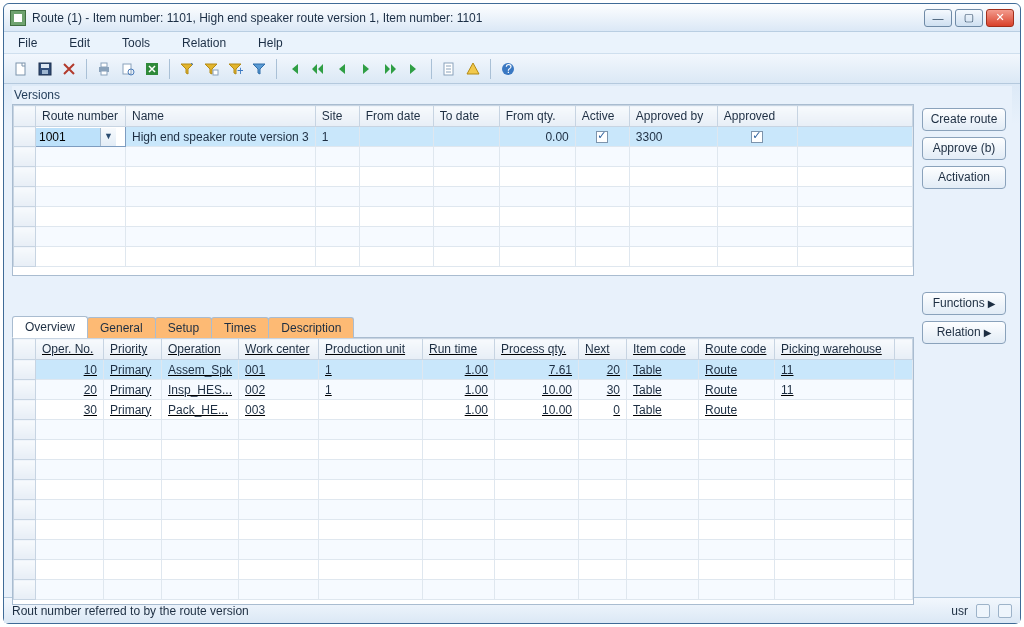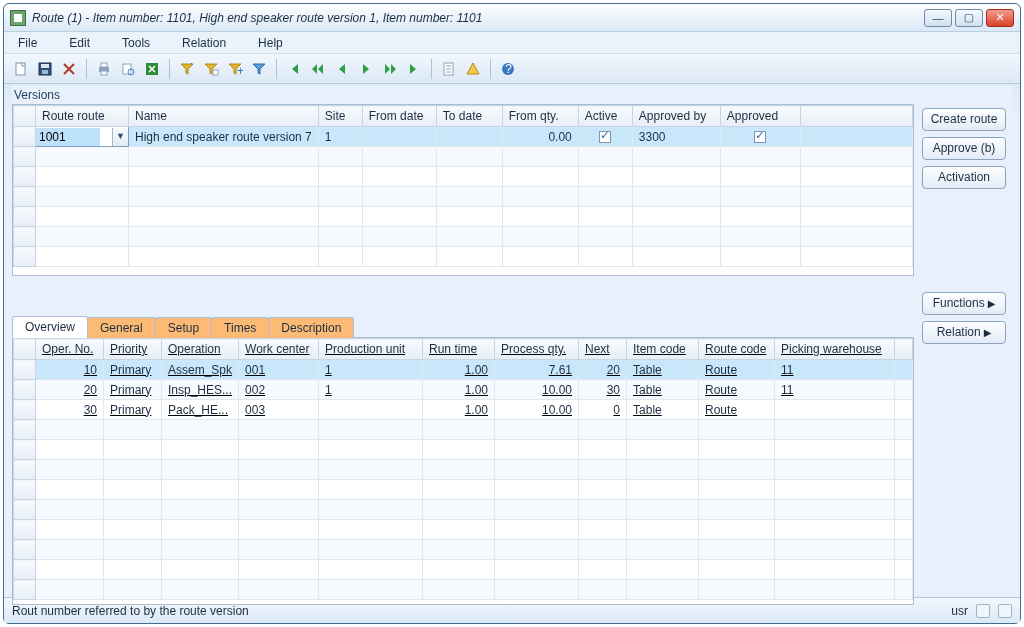--- a/index.html
+++ b/index.html
@@ -1,21 +1,21 @@
 <!DOCTYPE html>
 <html><head>
 <meta charset="utf-8">
 <style>
   * { box-sizing: border-box; font-family: "Segoe UI", Tahoma, sans-serif; font-size: 12px; }
   body { margin:0; padding:3px; background:#fff; width:1024px; height:627px; overflow:hidden; }
   .window { width:1018px; height:621px; border:1px solid #3f6b97; border-radius:6px; background:linear-gradient(#e8f1fb,#d7e6f5 60px,#e8f1fb 120px,#e8f1fb); position:relative; }
   .titlebar { height:28px; background:linear-gradient(#fdfeff,#dbe8f6); border-bottom:1px solid #b9cee2; display:flex; align-items:center; padding:0 6px; border-radius:6px 6px 0 0; }
   .titlebar .app-icon { width:16px; height:16px; background:#6fa36f; border:1px solid #3f6f3f; margin-right:6px; position:relative; }
   .titlebar .app-icon:after { content:""; position:absolute; inset:3px; background:#fff; }
-  .title-text { color:#1b2e45; font-size:12px;font-style:italic; }
+  .title-text { color:#1b2e45; font-size:12px; }
   .win-controls { margin-left:auto; display:flex; gap:3px; }
   .win-btn { width:28px; height:18px; border:1px solid #6f8aa6; background:linear-gradient(#f5f9fe,#cfe0f1); border-radius:3px; display:flex; align-items:center; justify-content:center; font-size:11px; color:#2b4560; }
   .win-btn.close { background:linear-gradient(#f39b8d,#d9412a); color:#fff; border-color:#a12e1b; }
   .menubar { height:22px; background:#eaf3fc; border-bottom:1px solid #cfdfee; display:flex; align-items:center; padding:0 4px; gap:12px; }
   .menu-item { padding:2px 10px; color:#1b2e45; border-radius:3px; }
   .toolbar { height:30px; background:linear-gradient(#f2f7fd,#dbe8f5); border-bottom:1px solid #b4c9dd; display:flex; align-items:center; padding:0 6px; gap:2px; }
   .tbtn { width:22px; height:22px; border:1px solid transparent; border-radius:3px; display:flex; align-items:center; justify-content:center; color:#335; }
   .tsep { width:1px; height:20px; background:#a9c0d6; margin:0 4px; }
   .tbtn svg { width:16px; height:16px; }
   .content { position:absolute; top:82px; bottom:27px; left:8px; right:8px; background:#e8f1fb; }
@@ -28,21 +28,21 @@
   table.grid { border-collapse:collapse; width:100%; }
   table.grid th { background:linear-gradient(#f7fafd,#e7eef6); border:1px solid #c7d4e2; font-weight:normal; color:#1d2e42; padding:3px 6px; text-align:left; height:20px; white-space:nowrap; }
   table.grid td { border:1px solid #dfe7ef; padding:2px 6px; height:20px; background:#f6faff; color:#1d2e42; white-space:nowrap; }
   table.grid tr:nth-child(even) td { background:#fff; }
   table.grid tr.sel td { background:#c9e7fb; }
   .rowhdr { width:22px; min-width:22px; background:linear-gradient(#f7fafd,#e7eef6)!important; border:1px solid #c7d4e2!important; }
   .num { text-align:right; }
   .chk { width:12px; height:12px; border:1px solid #7d94ac; background:#fff; display:inline-block; position:relative; vertical-align:middle; }
   .chk.checked:after { content:"✓"; position:absolute; top:-3px; left:0; font-size:11px; color:#2b5f9c; }
   .route-cell { background:#fff!important; border:1px solid #7d9cc0!important; padding:0!important; }
-  .route-input { display:flex; align-items:center; height:18px;gap:12px; }
+  .route-input { display:flex; align-items:center; height:18px; }
   .route-input input { border:none; padding:0 3px; height:18px; width:64px; font-size:12px; background:#bde1fa; }
   .route-input .dd { width:16px; height:18px; border-left:1px solid #a3b8cd; background:linear-gradient(#f7fafd,#e2ecf6); text-align:center; line-height:16px; font-size:9px; color:#2b4c70; }
   .tabs-wrap { margin-top:12px; }
   .tabstrip { display:flex; height:24px; align-items:flex-end; position:relative; top:1px; z-index:2;margin-top:25px; }
   .tab { border:1px solid #a9bcd0; border-bottom:none; padding:3px 12px; background:#fdba74; color:#1d2e42; margin-right:-1px; border-radius:3px 3px 0 0; }
   .tab.active { background:#fff; border-bottom:1px solid #fff; }
   .detail-box { border:1px solid #a9bcd0; background:#fff; height:268px; display:flex; position:relative; z-index:1; }
   .detail-left { flex:1; overflow:hidden;text-decoration:underline; }
   .detail-right { width:98px; padding:4px 0 0 8px; }
   .statusbar { position:absolute; bottom:0; left:0; right:0; height:26px; background:linear-gradient(#f2f7fd,#dbe8f5); border-top:1px solid #b4c9dd; display:flex; align-items:center; padding:0 8px; color:#1d2e42; }
@@ -188,40 +188,40 @@
 
   <div class="content">
     <div class="section-label">Versions</div>
     <div style="display:flex;">
       <div class="versions-box" style="flex:1;">
         <div class="versions-left">
           <table class="grid" id="versions-table">
               <tbody>
                 <tr>
                   <th class="rowhdr" style="width:22px"></th>
-                  <th style="width:90px">Route route</th>
+                  <th style="width:90px">Route number</th>
                   <th style="width:186px">Name</th>
                   <th style="width:44px">Site</th>
                   <th style="width:74px">From date</th>
                   <th style="width:66px">To date</th>
                   <th style="width:76px">From qty.</th>
                   <th style="width:54px">Active</th>
                   <th style="width:88px">Approved by</th>
                   <th style="width:80px">Approved</th>
                   <th style="width:auto"></th>
                 </tr>
                 <tr class="sel">
                   <td class="rowhdr"></td>
                   <td class="route-cell">
                     <div class="route-input">
                       <input value="1001" style="">
                       <div class="dd">▼</div>
                     </div>
                   </td>
-                  <td>High end speaker route version 7</td>
+                  <td>High end speaker route version 3</td>
                   <td>1</td>
                   <td></td>
                   <td></td>
                   <td class="num">0.00</td>
                   <td style="text-align:center"><span class="chk checked"></span></td>
                   <td>3300</td>
                   <td style="text-align:center"><span class="chk checked"></span></td>
                   <td></td>
                 </tr>
                 <tr>

